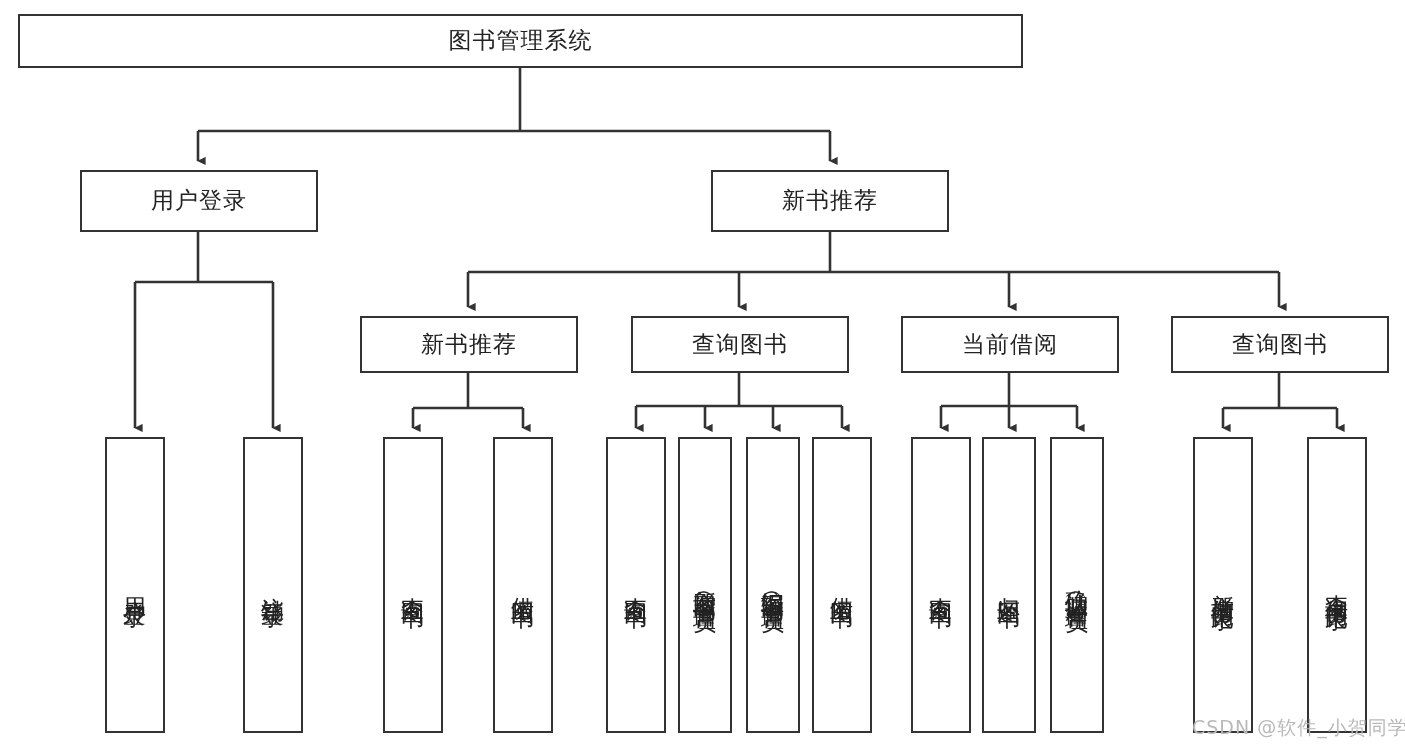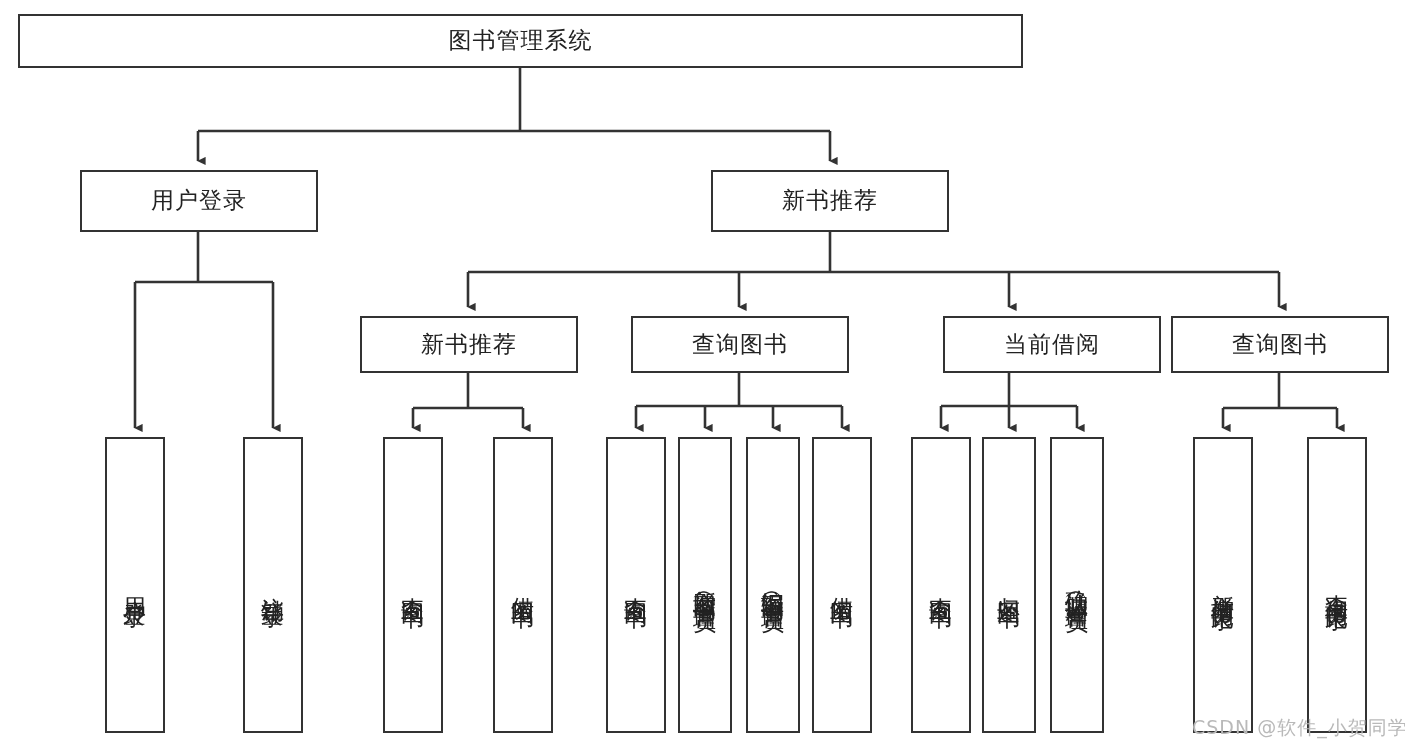--- a/index.html
+++ b/index.html
@@ -133,21 +133,21 @@
   <div class="node" style="left:711px; top:170px; width:238px; height:62px;">
     <span class="node-label">新书推荐</span>
   </div>
 
   <div class="node" style="left:360px; top:316px; width:218px; height:57px;">
     <span class="node-label">新书推荐</span>
   </div>
   <div class="node" style="left:631px; top:316px; width:218px; height:57px;">
     <span class="node-label">查询图书</span>
   </div>
-  <div class="node" style="left:901px; top:316px; width:218px; height:57px;margin-left:42px;">
+  <div class="node" style="left:901px; top:316px; width:218px; height:57px;">
     <span class="node-label">当前借阅</span>
   </div>
   <div class="node" style="left:1171px; top:316px; width:218px; height:57px;">
     <span class="node-label">查询图书</span>
   </div>
 
   <div class="node leaf" style="left:105px; top:437px; width:60px; height:296px;">
     <span class="node-label">用户登录</span>
   </div>
   <div class="node leaf" style="left:243px; top:437px; width:60px; height:296px;">

